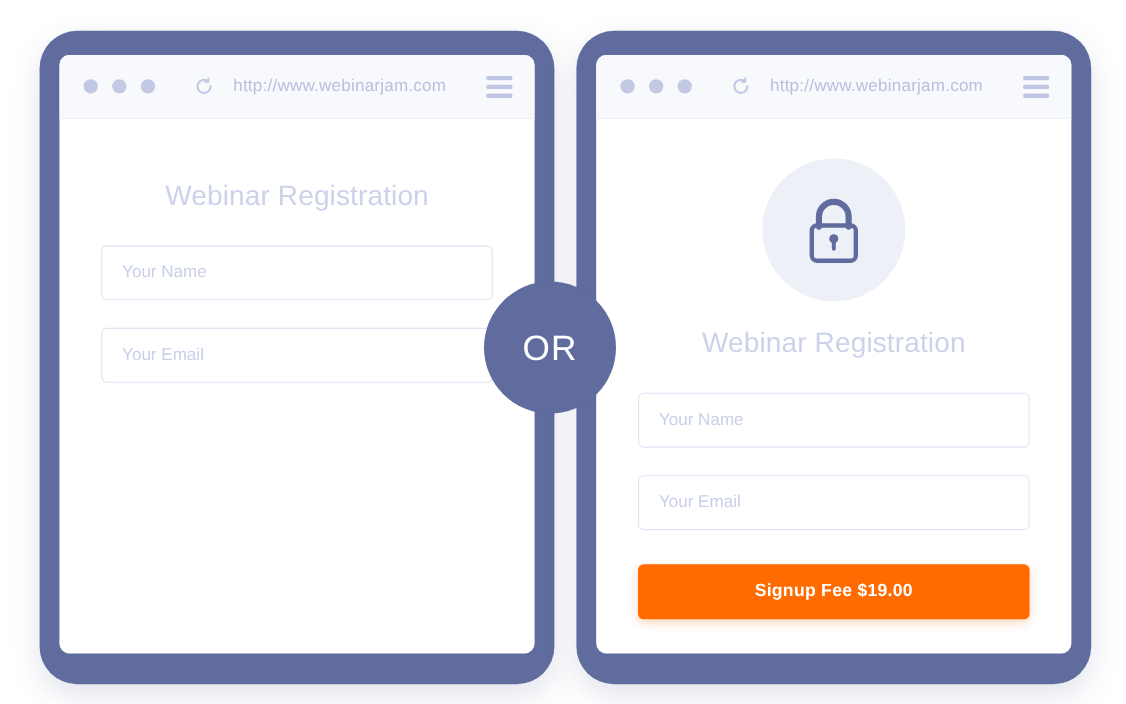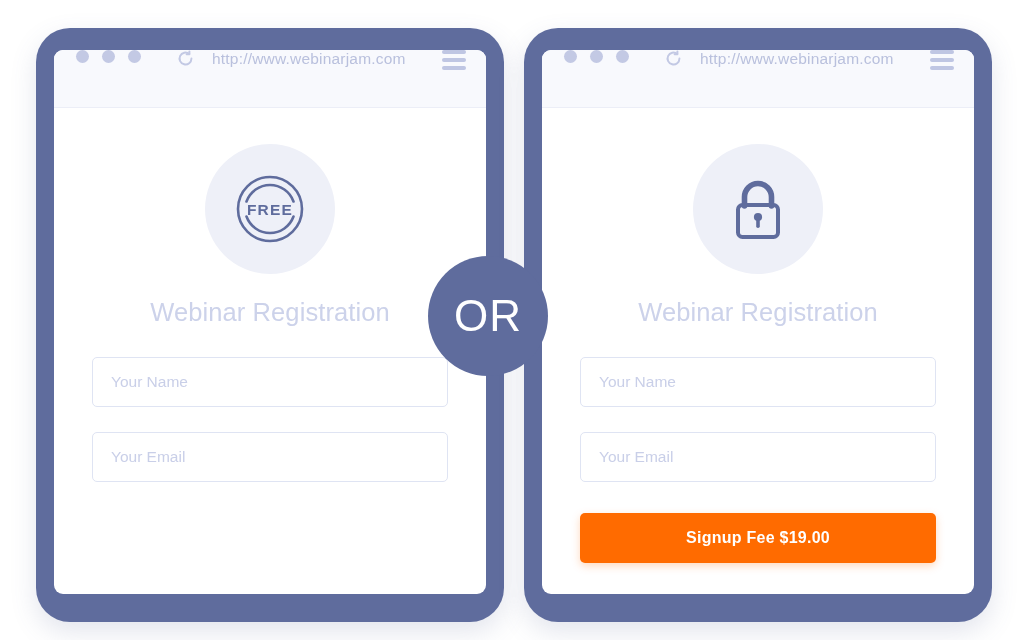--- a/index.html
+++ b/index.html
@@ -46,21 +46,21 @@
     flex-direction: column;
   }
 
   
   .chrome {
     height: 58px;
     min-height: 58px;
     background: #f8f9fd;
     border-bottom: 1px solid #eceef7;
     display: flex;
-    align-items: flex-start;
+    align-items: center;
     padding: 0 20px 0 22px;
     gap: 8px;
   }
   .dots { display: flex; gap: 13px; }
   .dot {
     width: 13px; height: 13px;
     border-radius: 50%;
     background: #c3c9e4;
   }
   .reload {
@@ -146,31 +146,31 @@
     font-weight: bold;
     letter-spacing: 0.25px;
     cursor: pointer;
   }
   .cta.green  { background: #2cc360; box-shadow: 0 3px 9px rgba(44,195,96,0.28); }
   .cta.orange { background: #ff6b00; box-shadow: 0 3px 9px rgba(255,107,0,0.26); }
 
   
   .or-circle {
     position: absolute;
-    left: 428px;
+    left: 440px;
     top: 256px;
     width: 120px;
     height: 120px;
     border-radius: 50%;
     background: #5f6c9d;
     color: #ffffff;
     display: flex;
     align-items: center;
     justify-content: center;
-    font-size: 44px;
+    font-size: 32px;
     letter-spacing: 1px;
     z-index: 5;
   }
 </style>
 </head>
 <body>
 
 <div id="stage">
 
   <div class="frame left">
@@ -192,28 +192,20 @@
 
         <span class="burger">
           <span></span>
             <span></span>
             <span></span>
         </span>
       </div>
 
       <div class="page">
 
-        <div class="badge">
-          <svg width="84" height="84" viewBox="0 0 84 84">
-            <circle cx="42" cy="42" r="32" fill="none" stroke="#5f6c9d" stroke-width="2.6"></circle>
-            <path d="M18.5 34.5A25 25 0 0 1 65.5 34.5" fill="none" stroke="#5f6c9d" stroke-width="2.6" stroke-linecap="round"></path>
-            <path d="M18.5 49.5A25 25 0 0 0 65.5 49.5" fill="none" stroke="#5f6c9d" stroke-width="2.6" stroke-linecap="round"></path>
-            <text x="42" y="48" text-anchor="middle" font-family="Liberation Sans, sans-serif" font-size="15.5" font-weight="bold" letter-spacing="1.2" fill="#5f6c9d">FREE</text>
-          </svg>
-        </div>
 
         <div class="heading">Webinar Registration</div>
 
         <input class="field first" type="text" placeholder="Your Name" style="">
 
         <input class="field" type="text" placeholder="Your Email" style="">
 
       </div>
     </div>
   </div>

